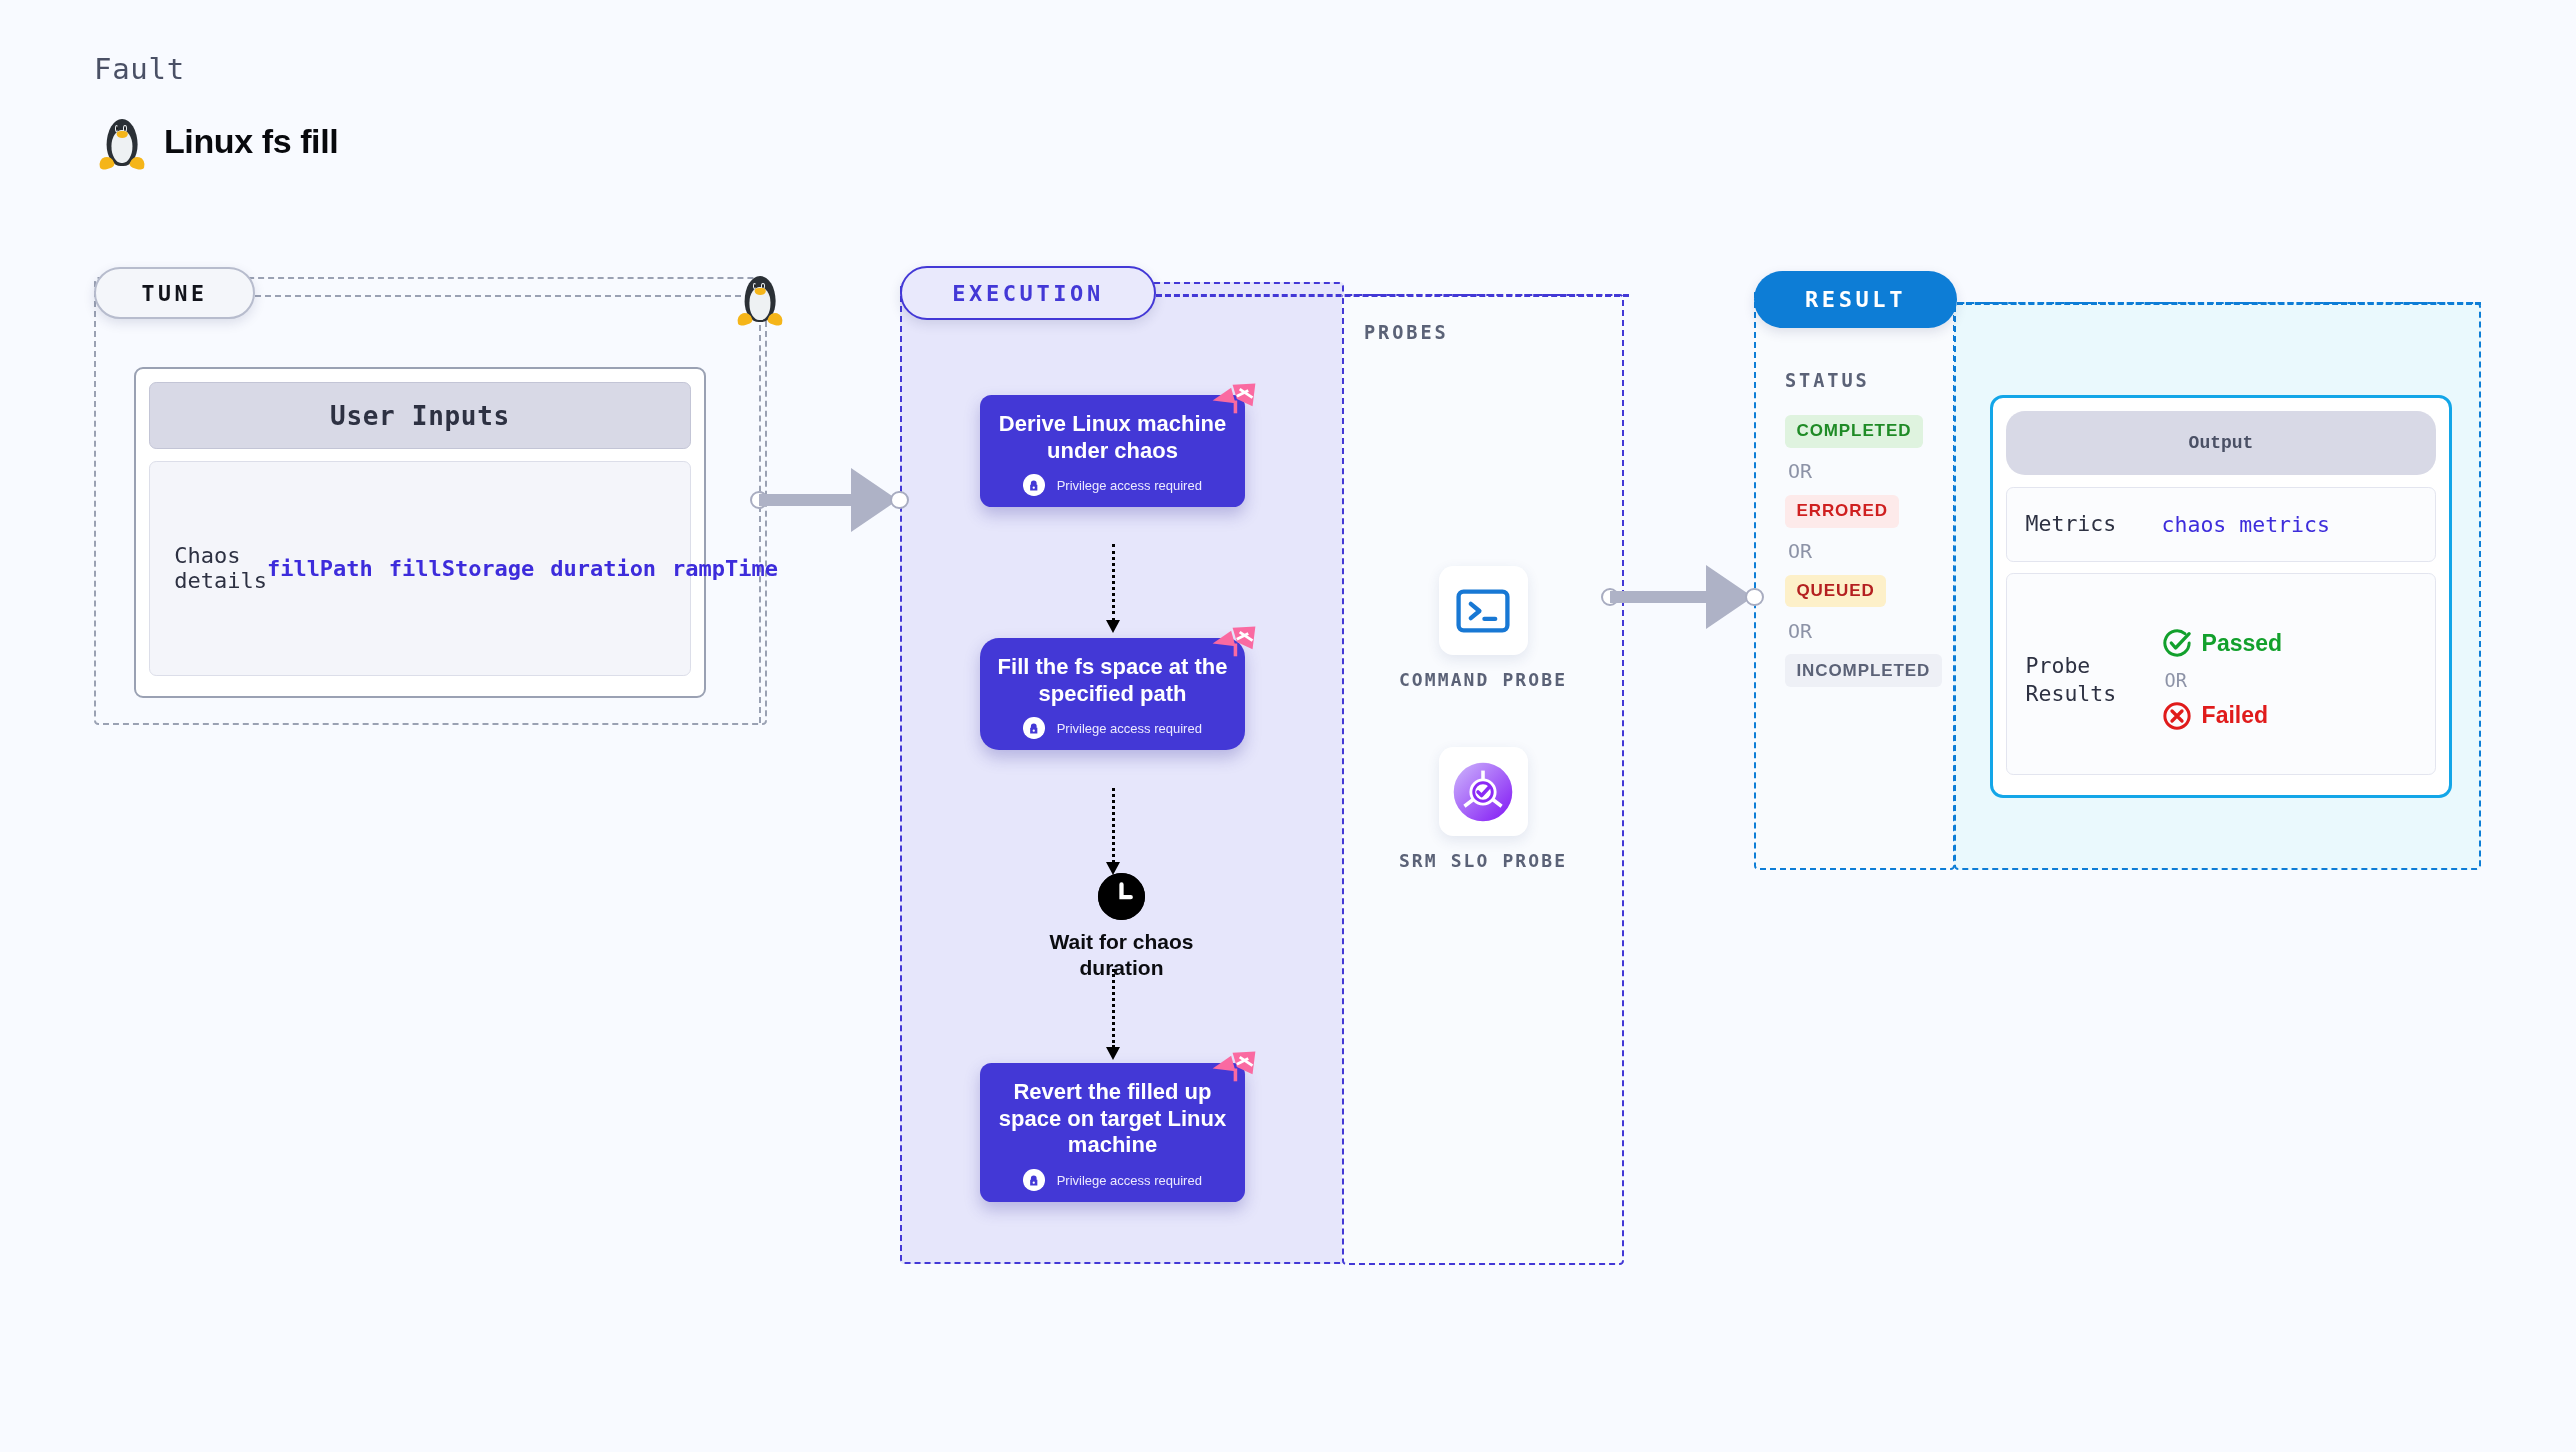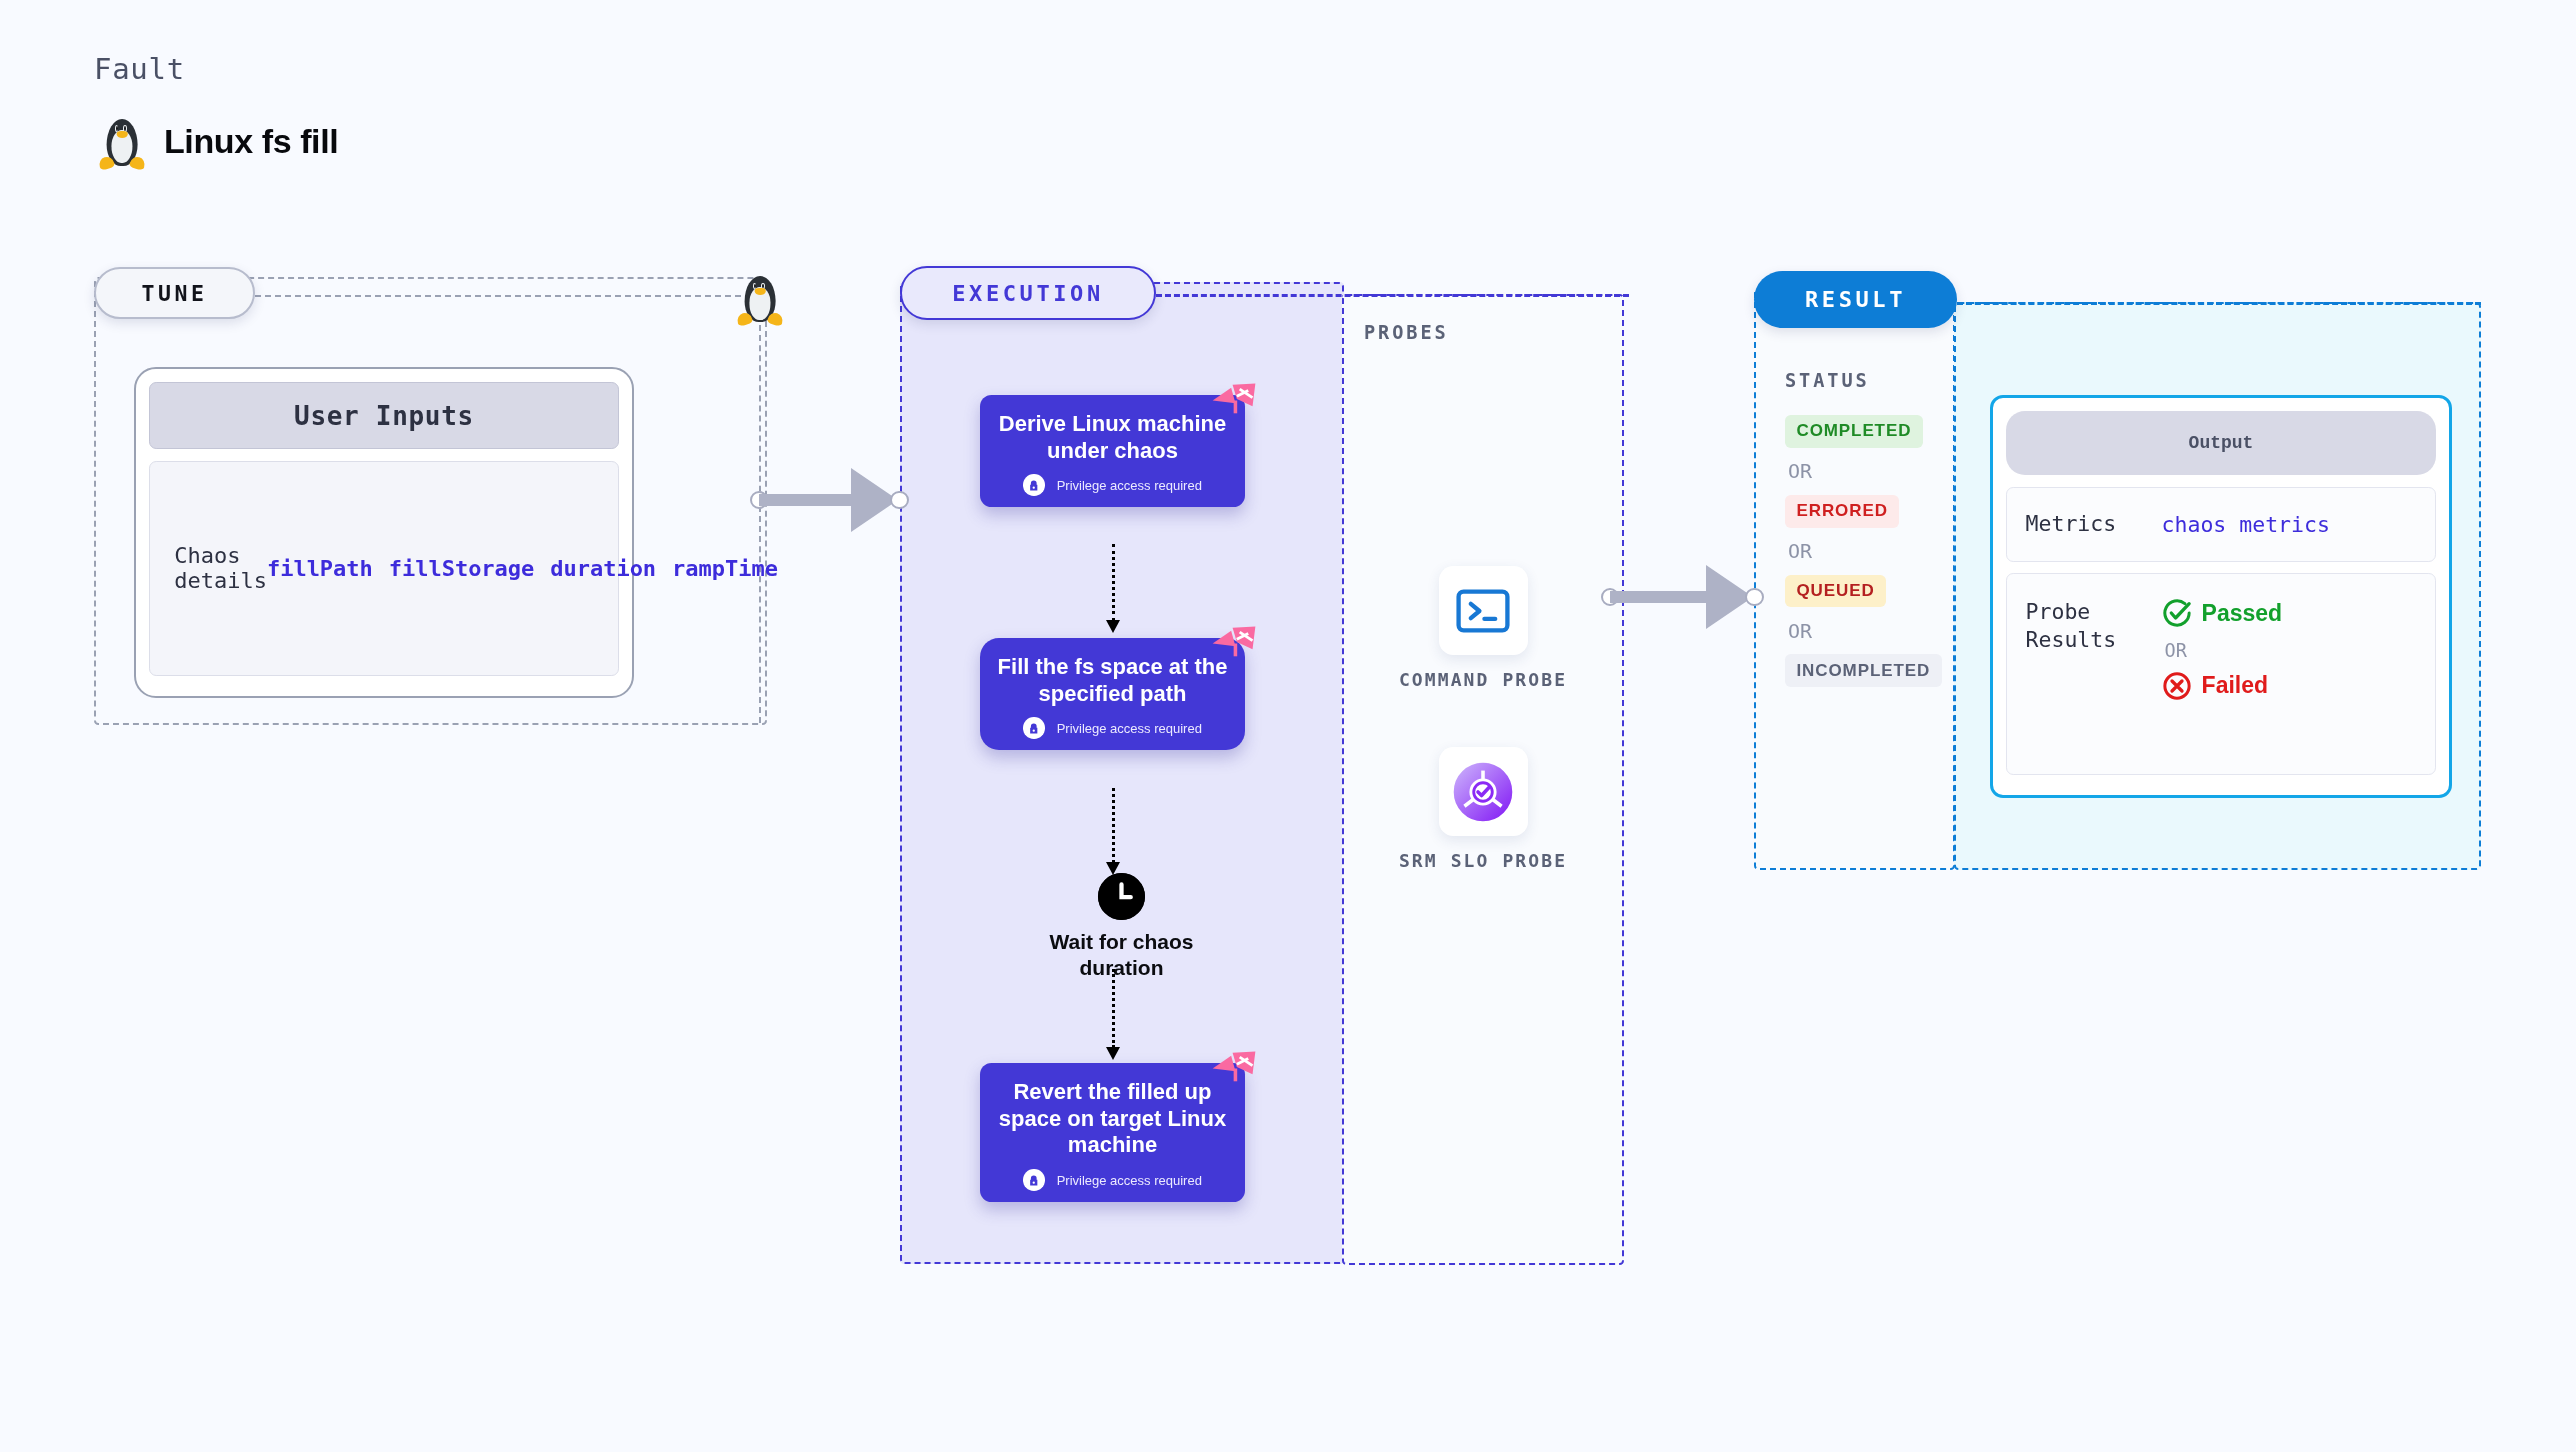--- a/index.html
+++ b/index.html
@@ -115,22 +115,22 @@
   .l-tune   { left:255px;  top:295px; width:516px; border-color:#9aa1b3; }
   .l-exec   { left:1156px; top:294px; width:473px; border-color:#4338d6; border-top-width:3.6px; }
   .l-result { left:1957px; top:302px; width:524px; border-color:#0d7dd6; border-top-width:3.6px; }
   .vline-tux {
     position:absolute; left:759px; top:315px; width:0; height:408px;
     border-left:2.9px dashed #9aa1b3;
   }
 
   
   .ui-card {
-    position:absolute; left:134px; top:367px; width:500px; height:331px;
-    background:#ffffff; border:2.1px solid #9aa1b3; border-radius:22px;
+    position:absolute; left:134px; top:367px; width:572px; height:331px;
+    background:#ffffff; border:2.1px solid #9aa1b3; border-radius:9px;
     padding:13px;
   }
   .ui-head {
     height:67px; background:#d8d9e6; border:1.4px solid #c3c5d6; border-radius:7.2px;
     display:flex; align-items:center; justify-content:center;
     font-family:"DejaVu Sans Mono", monospace; font-size:26px;
     color:#2d3142; font-weight:bold; letter-spacing:0.7px;
   }
   .ui-body {
     margin-top:11.5px; height:215px; background:#f4f5fa;
@@ -241,21 +241,21 @@
     height:64px; background:#d8d9e6; border-radius:19px;
     display:flex; align-items:center; justify-content:center;
     font-family:Liberation Mono, monospace; font-size:18px;
     color:#4a5065; font-weight:bold;
   }
   .out-row {
     margin-top:11.5px; background:#fbfcfe; border:1.4px solid #e3e5ef;
     border-radius:7.2px; display:flex; align-items:center; padding:13px 18.6px;
   }
   .out-row-metrics { height:75px; }
-  .out-row-probes  { height:202px; align-items:flex-start; padding-top:24px; }
+  .out-row-probes  { height:202px; align-items:center; padding-top:24px; }
   .out-key {
     font-family:"DejaVu Sans Mono", monospace; font-size:21.5px;
     color:#2d3142; width:136px; line-height:1.3;
   }
   .out-val-link {
     font-family:"DejaVu Sans Mono", monospace; font-size:21.5px;
     color:#3d2cdb;
   }
   .res-line { display:flex; align-items:center; gap:10px; }
   .res-text { font-size:23px; font-weight:bold; }

